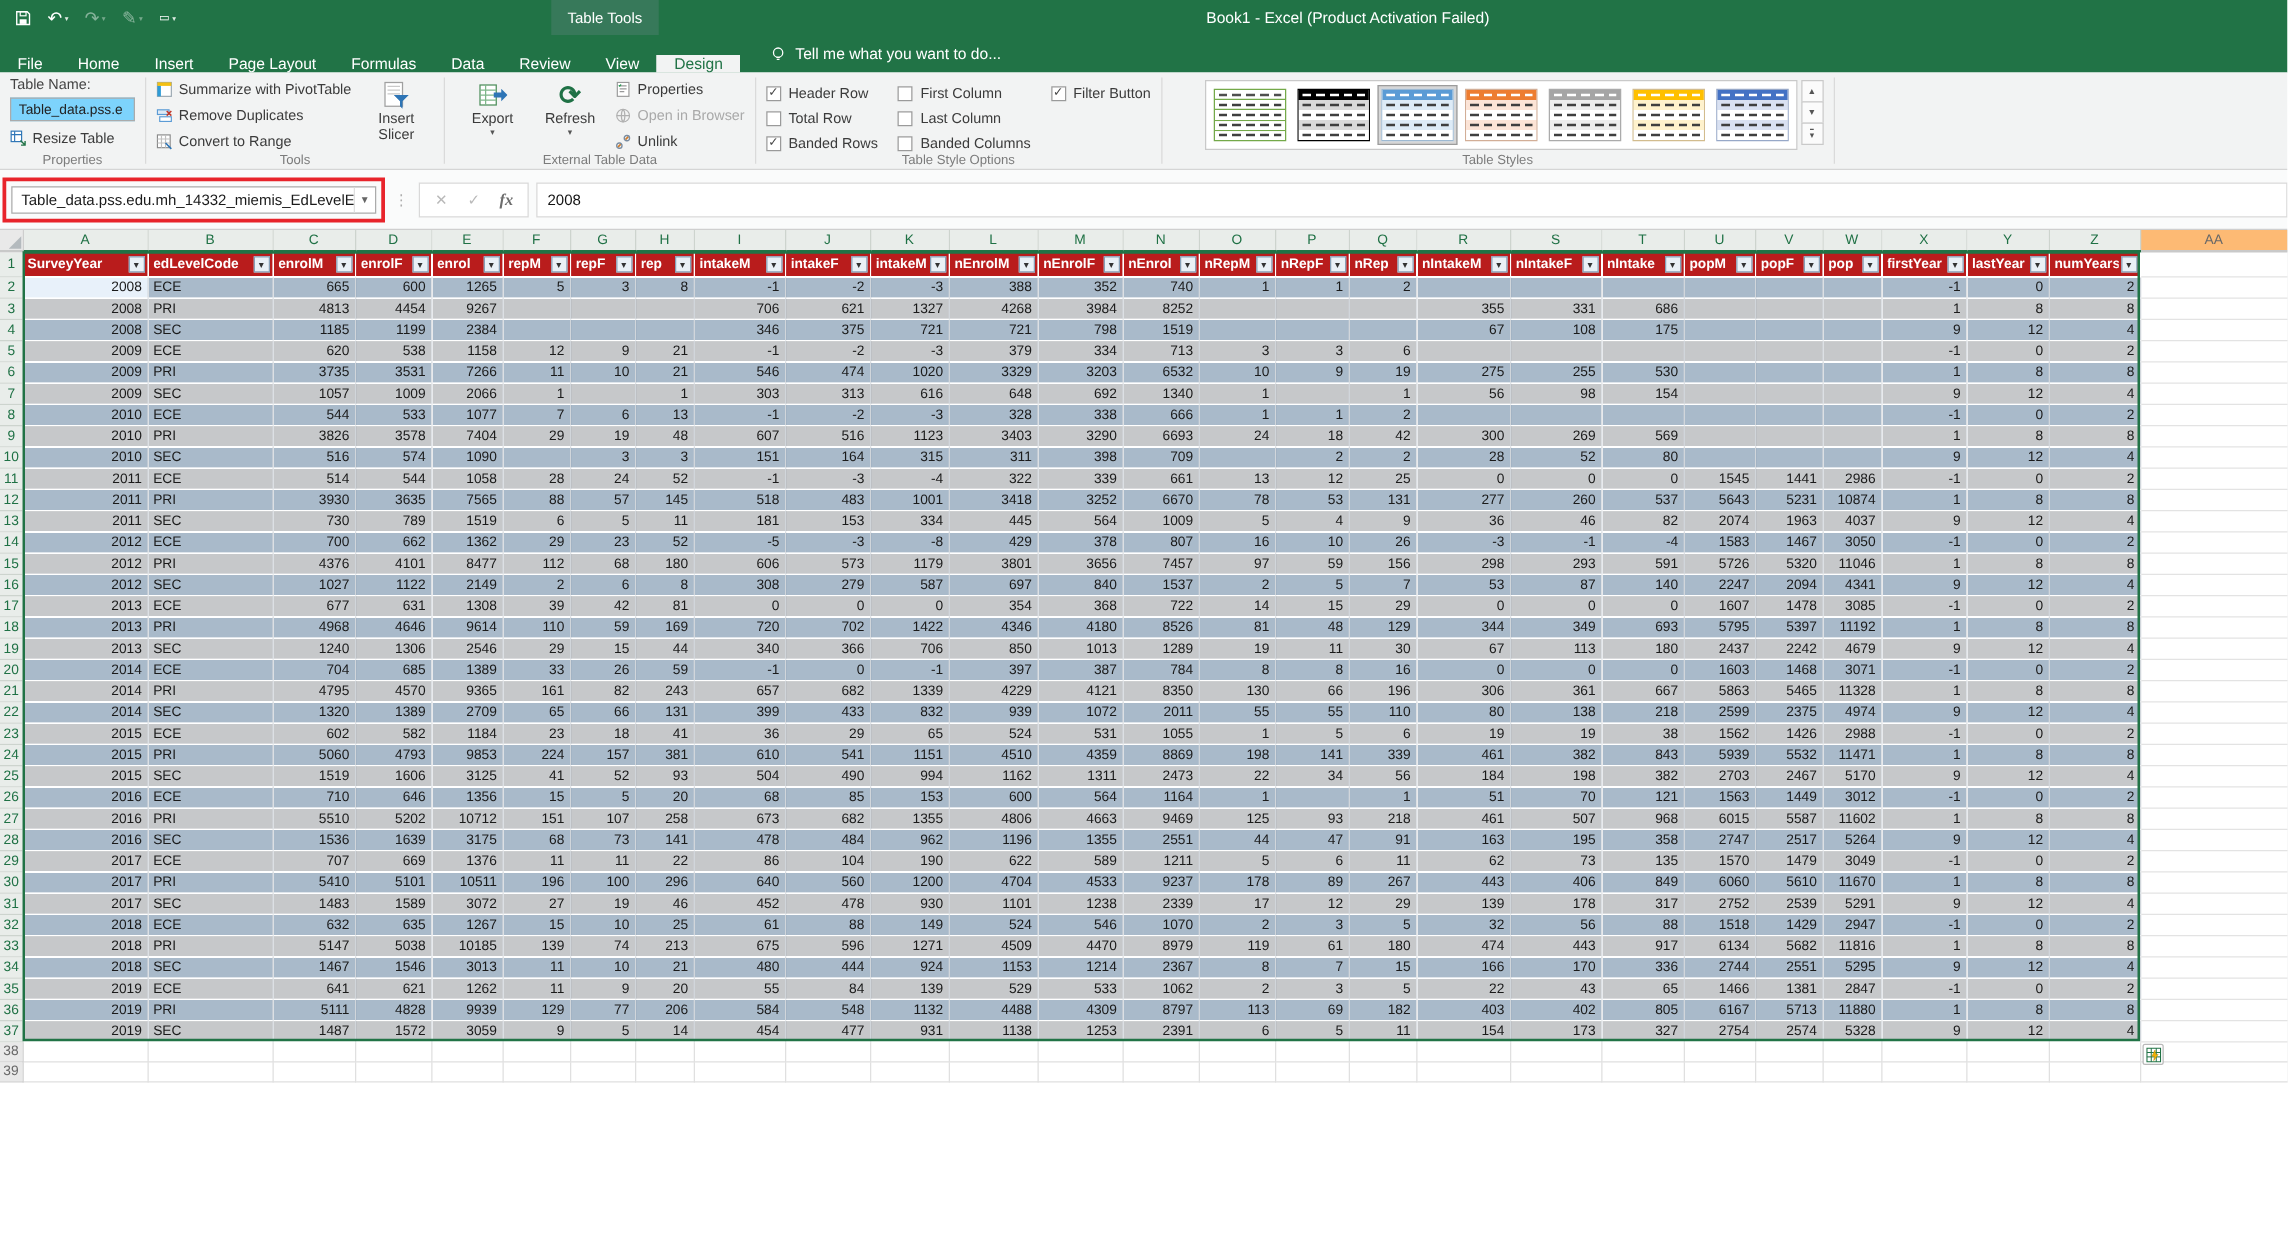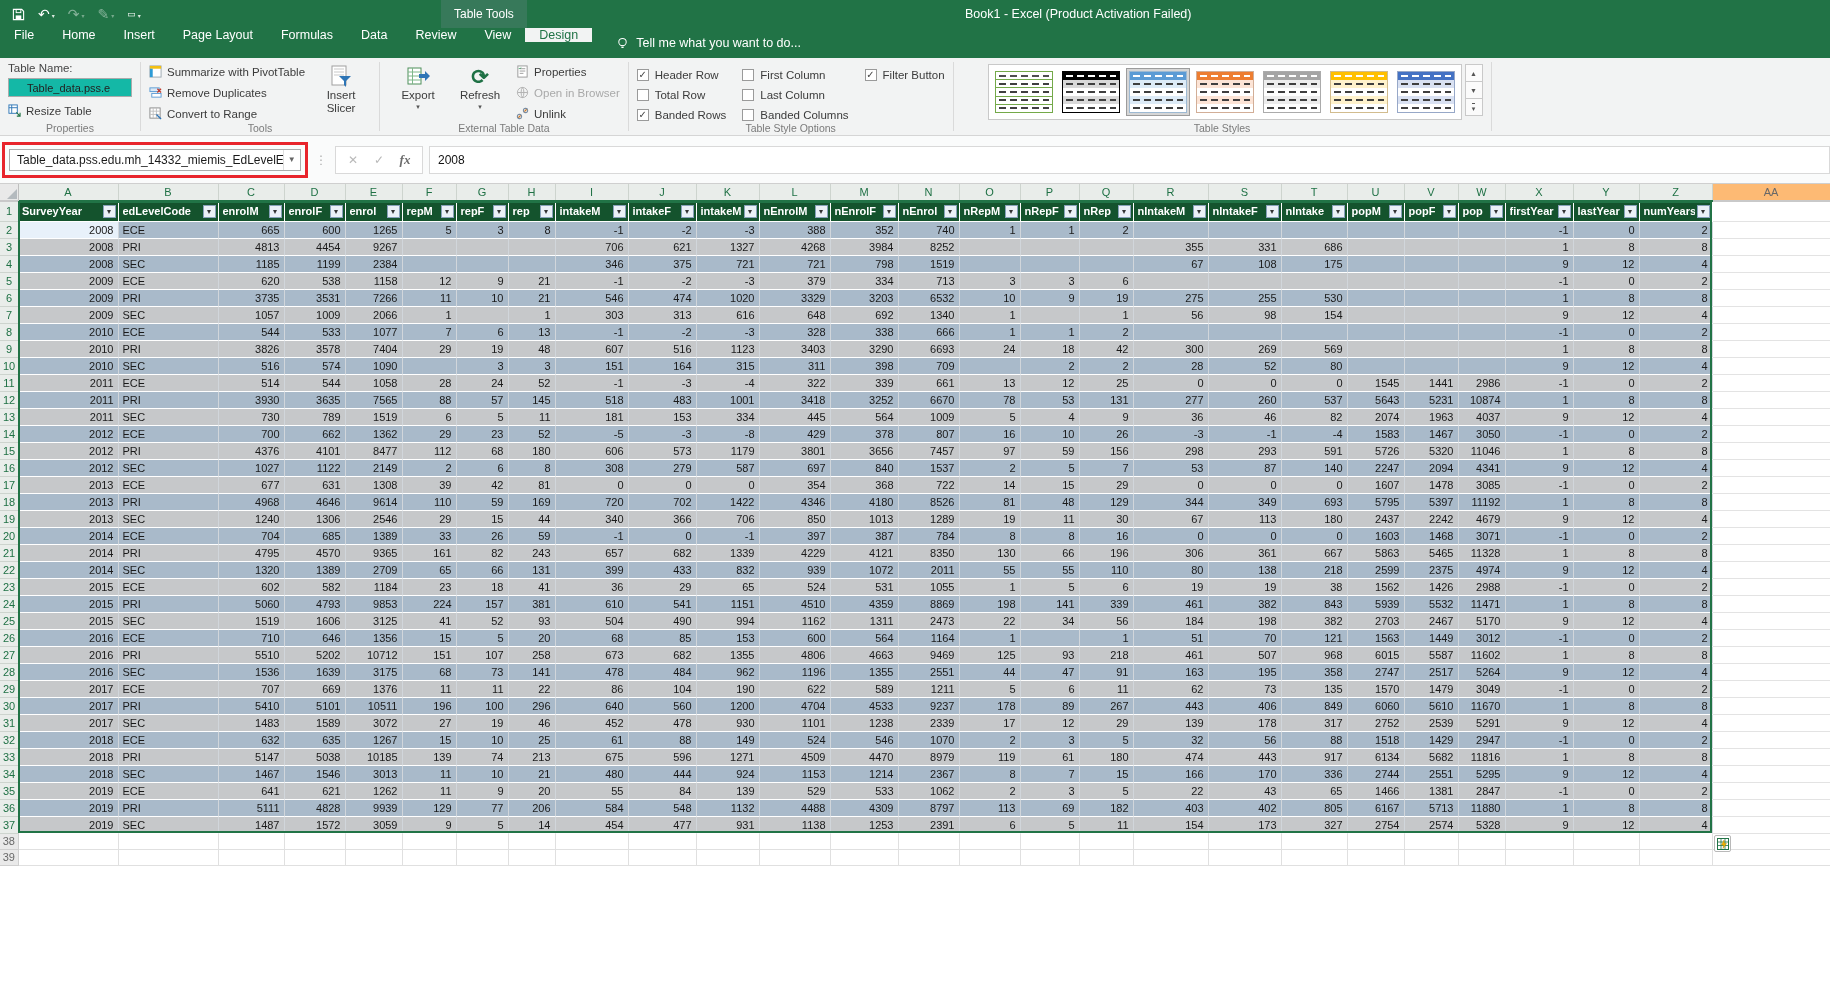--- a/index.html
+++ b/index.html
@@ -20,21 +20,21 @@
   .tab.active{background:#F2F3F3;color:#217346}
   .tellme{display:flex;align-items:center;gap:7px;padding:0 14px;font-size:12.5px;margin-left:10px}
 
   
   .ribbon{height:77px;background:#F2F3F3;border-bottom:1px solid #D5D5D5;display:flex;align-items:stretch}
   .rgroup{position:relative;padding:4px 8px 15px;display:flex;align-items:flex-start}
   .glabel{position:absolute;bottom:1px;left:0;right:0;text-align:center;font-size:10.5px;color:#7B7B7B;white-space:nowrap}
   .gsep{width:1px;background:#DADADA;margin:4px 0}
   .pcol{display:flex;flex-direction:column;gap:4px}
   .lbl{font-size:11.5px;color:#444}
-  .tname{width:86px;height:17px;border:1px solid #ABABAB;font-size:11px;padding:0 18px;color:#222;font-family:"Liberation Sans",sans-serif;background:#14b8a6}
+  .tname{width:86px;height:17px;border:1px solid #ABABAB;font-size:11px;padding:0 6px;color:#222;font-family:"Liberation Sans",sans-serif;background:#7dd3fc}
   .sbtn{display:flex;align-items:center;gap:5px;font-size:11.5px;color:#3B3B3B;height:19px;white-space:nowrap;cursor:default}
   .sbtn.disabled{color:#A9A9A9}
   .sbtn svg{flex:0 0 auto}
   .bigbtn{display:flex;flex-direction:column;align-items:center;width:56px;padding:1px 2px;font-size:11.5px;color:#3B3B3B;text-align:center;line-height:1.15;cursor:default}
   .bigbtn .bicon{height:26px;display:flex;align-items:center;justify-content:center}
   .bb-arrow{font-size:7px;color:#555;margin-top:1px}
   .refreshglyph{font-size:21px;color:#1F7145;font-weight:bold;line-height:1}
   .tso{display:flex;gap:16px;padding-top:3px}
   .tsocol{display:flex;flex-direction:column}
   .cbitem{display:flex;align-items:center;gap:6px;height:15px;margin:2.5px 0;font-size:11.5px;color:#3B3B3B;white-space:nowrap}
@@ -70,21 +70,21 @@
   tr.letters th{height:17px;font-size:11px}
   .corner{background:#E9E9E9;border-right:1px solid #BFBFBF;border-bottom:2px solid #C9C9C9;position:relative}
   .corner:after{content:"";position:absolute;right:1px;bottom:1px;border-style:solid;border-width:0 0 10px 10px;border-color:transparent transparent #B4BABE transparent}
   .colh{text-align:center}
   .colh.sel{color:#1F7145;background:#E9EDEA;border-bottom:2px solid #217346;border-right:1px solid #CDD4CE}
   .colh.norm{color:#686868;background:#fdba74;border-bottom:2px solid #C9C9C9;border-right:1px solid #CFCFCF}
   .rowh{text-align:center;font-size:11px;height:16px}
   .rowh.sel{color:#1F7145;background:#E9EDEA;border-bottom:1px solid #CDD4CE}
   .rowh.norm{color:#686868;background:#E9E9E9;border-bottom:1px solid #CFCFCF;border-right:1px solid #CFCFCF}
   tr.hdr td{height:20px}
-  .hcell{background:#14532d;border-right:1px solid rgba(255,255,255,.4);border-bottom:1px solid rgba(255,255,255,.45)}
+  .hcell{background:#b91c1c;border-right:1px solid rgba(255,255,255,.4);border-bottom:1px solid rgba(255,255,255,.45)}
   .hflex{display:flex;align-items:center;padding:0 2px 0 4px;gap:2px}
   .hlab{color:#fff;font-weight:bold;font-size:11px;overflow:hidden}
   .fbtnflt{margin-left:auto;flex:0 0 auto;width:13px;height:13px;background:#EAF0F6;border:1px solid #87A1B8;color:#333;font-size:8px;line-height:11px;text-align:center;box-sizing:border-box}
   tr.data td{height:16px;font-size:11px;color:#1A1A1A;line-height:16px}
   .band0{background:#A9BACA}
   .band1{background:#C6C8CA}
   tr.data td.band0,tr.data td.band1{border-right:1px solid rgba(70,90,110,.25);border-bottom:1px solid rgba(255,255,255,.5)}
   td.active{background:#E8F1FA !important}
   .num{text-align:right;padding-right:4px}
   .txt{text-align:left;padding-left:4px}
@@ -112,21 +112,21 @@
     <span class="qicon">
         <span style="font-size:9px">▭</span>
         <span class="dd">▾</span>
       </span>
   </div>
   <div class="contextual">Table Tools</div>
   <div class="title-text">Book1 - Excel (Product Activation Failed)</div>
 </div>
 
 <div class="tabrow">
-  <div id="tabs-host" style="display:flex;align-items:flex-start">
+  <div id="tabs-host" style="display:flex;align-items:flex-end">
       <div class="tab">File</div>
       <div class="tab">Home</div>
       <div class="tab">Insert</div>
       <div class="tab">Page Layout</div>
       <div class="tab">Formulas</div>
       <div class="tab">Data</div>
       <div class="tab">Review</div>
       <div class="tab">View</div>
       <div class="tab active">Design</div>
     </div>

